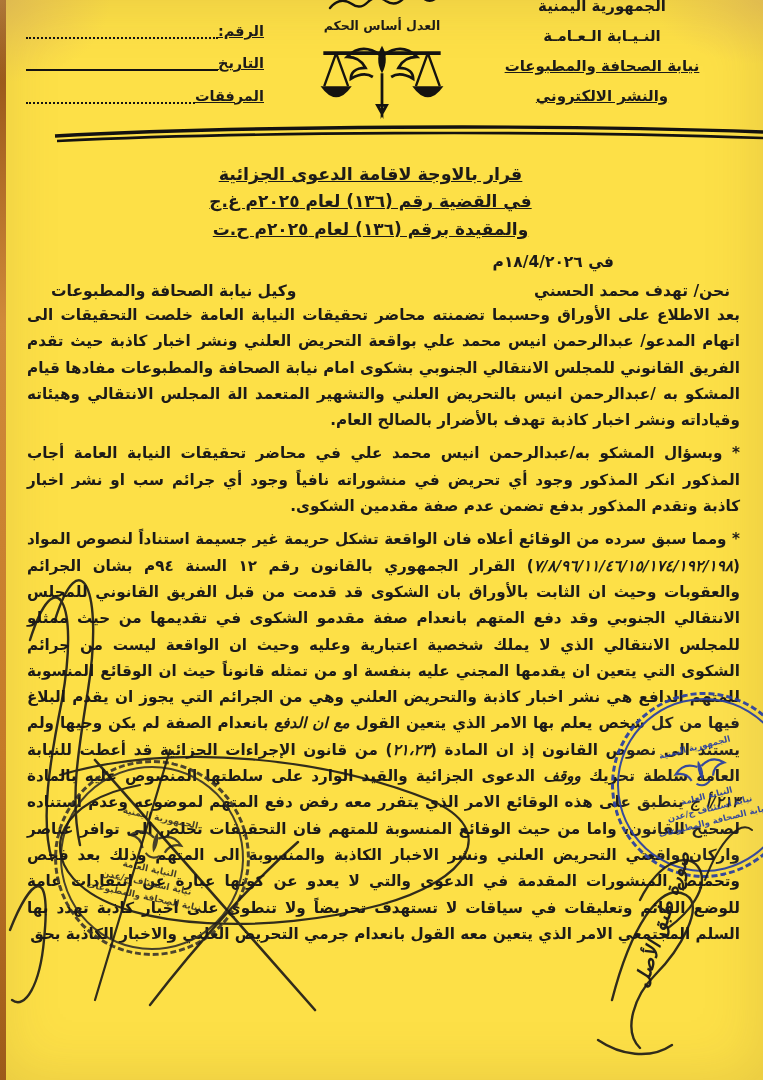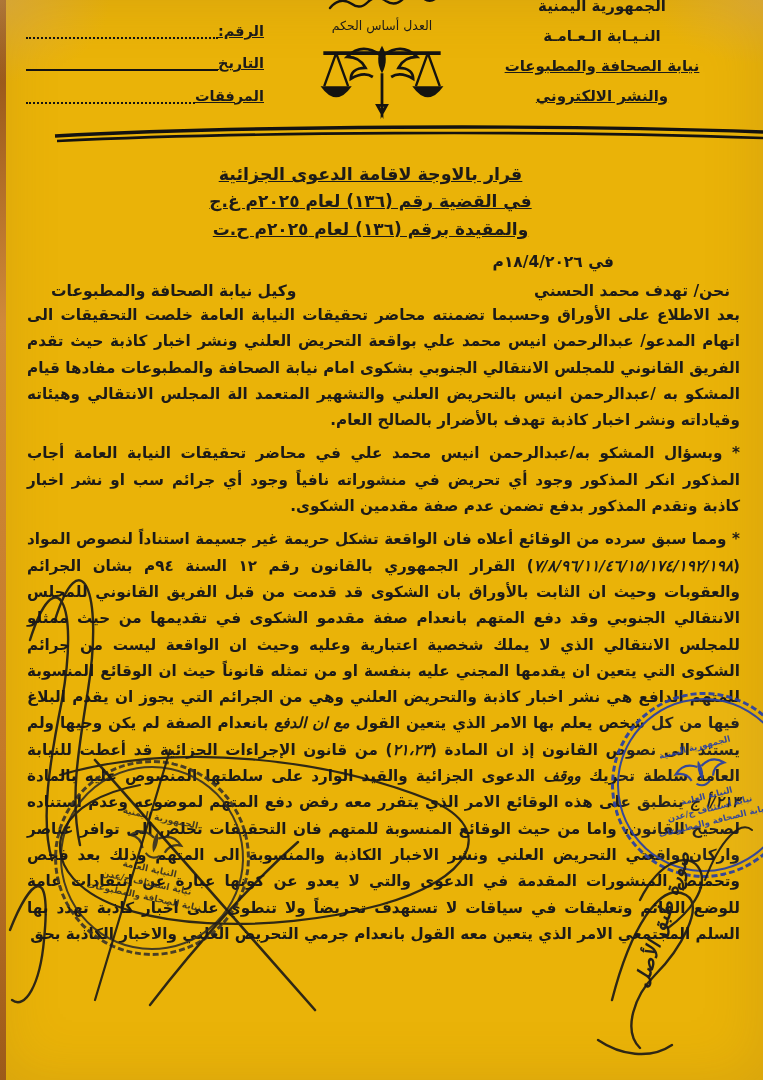--- a/index.html
+++ b/index.html
@@ -1,31 +1,31 @@
 <!DOCTYPE html>
 <html lang="ar" dir="rtl"><head>
 <meta charset="utf-8">
 <style>
   html,body{margin:0;padding:0;background:#888;}
-  .page{position:relative;width:763px;height:1080px;margin:0 auto;background:#eab308;
+  .page{position:relative;width:763px;height:1080px;margin:0 auto;background:#fde047;
         overflow:hidden;font-family:"DejaVu Sans",sans-serif;color:#1d1b18;direction:rtl;
         box-shadow:inset 0 0 60px rgba(120,90,40,.18);}
   .edge-left{position:absolute;left:0;top:0;width:6px;height:100%;
         background:linear-gradient(#8a4a12,#d08a3a 30%,#c47a28 70%,#9c5a1a);}
   .tint-tl{position:absolute;left:0;top:0;width:120px;height:90px;
         background:radial-gradient(ellipse at top left,rgba(210,165,95,.5),transparent 65%);}
   .tint-tr{position:absolute;right:0;top:0;width:120px;height:70px;
         background:radial-gradient(ellipse at top right,rgba(210,165,95,.45),transparent 65%);}
 
   
   .org{position:absolute;top:-9px;right:10px;width:302px;text-align:center;
        font-weight:bold;font-size:15px;line-height:2.0;}
   .org .u{text-decoration:underline;}
   .emblem-wrap{position:absolute;top:-4px;right:292px;width:178px;text-align:center;}
-  .motto{font-weight:normal;font-size:12.5px;margin:2px 0 0;}
+  .motto{font-weight:bold;font-size:12.5px;margin:2px 0 0;}
   .fields{position:absolute;top:22px;left:26px;width:238px;font-weight:bold;font-size:14.5px;}
   .frow{display:flex;align-items:flex-end;gap:0;margin-bottom:15px;}
   .flabel{text-decoration:underline;white-space:nowrap;}
   .fline{flex:1;border-bottom:2.5px dotted #151311;height:1.05em;}
   .fline.solid{border-bottom-style:solid;border-bottom-width:2px;}
 
   .rule{position:absolute;top:120px;left:0;width:763px;height:26px;}
 
   
   .title{position:absolute;top:160px;right:11px;width:100%;text-align:center;font-weight:bold;line-height:1.62;}

